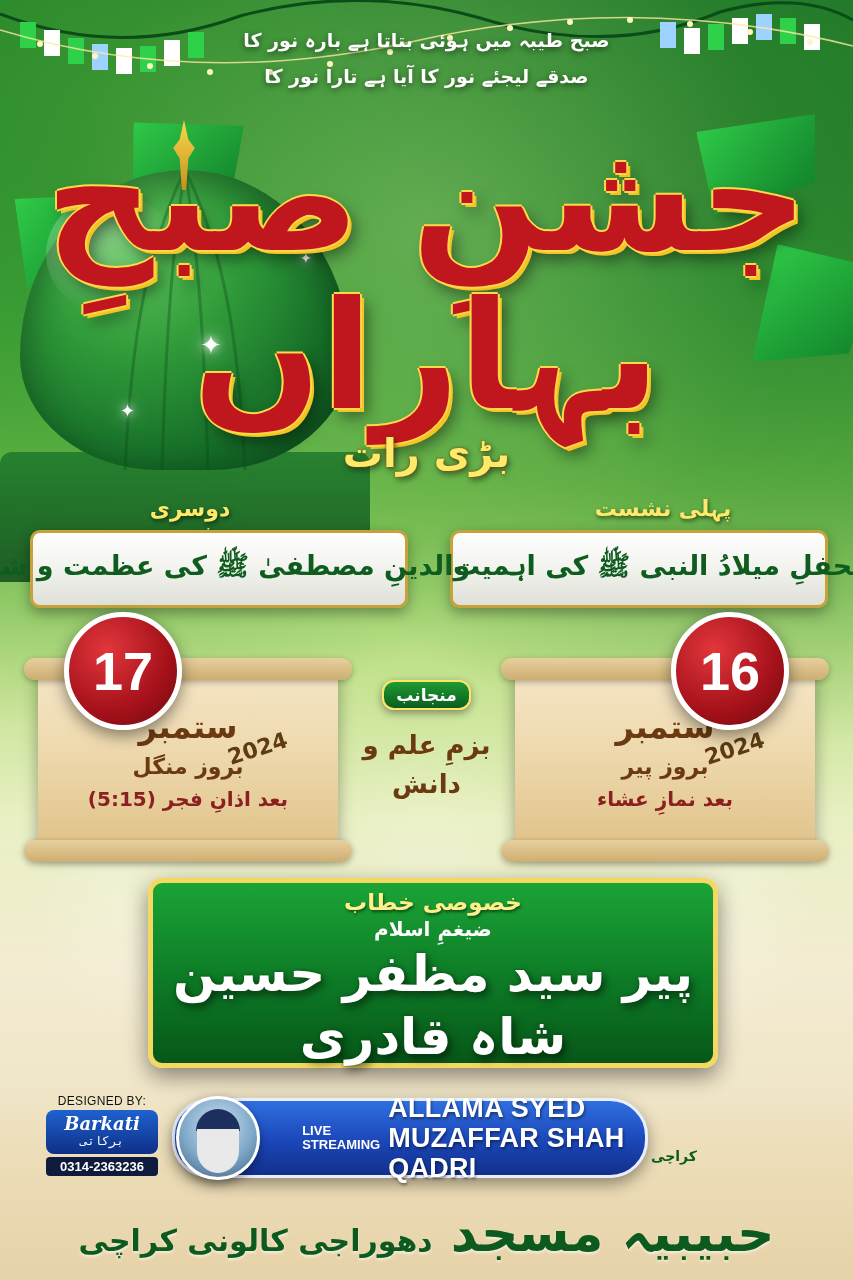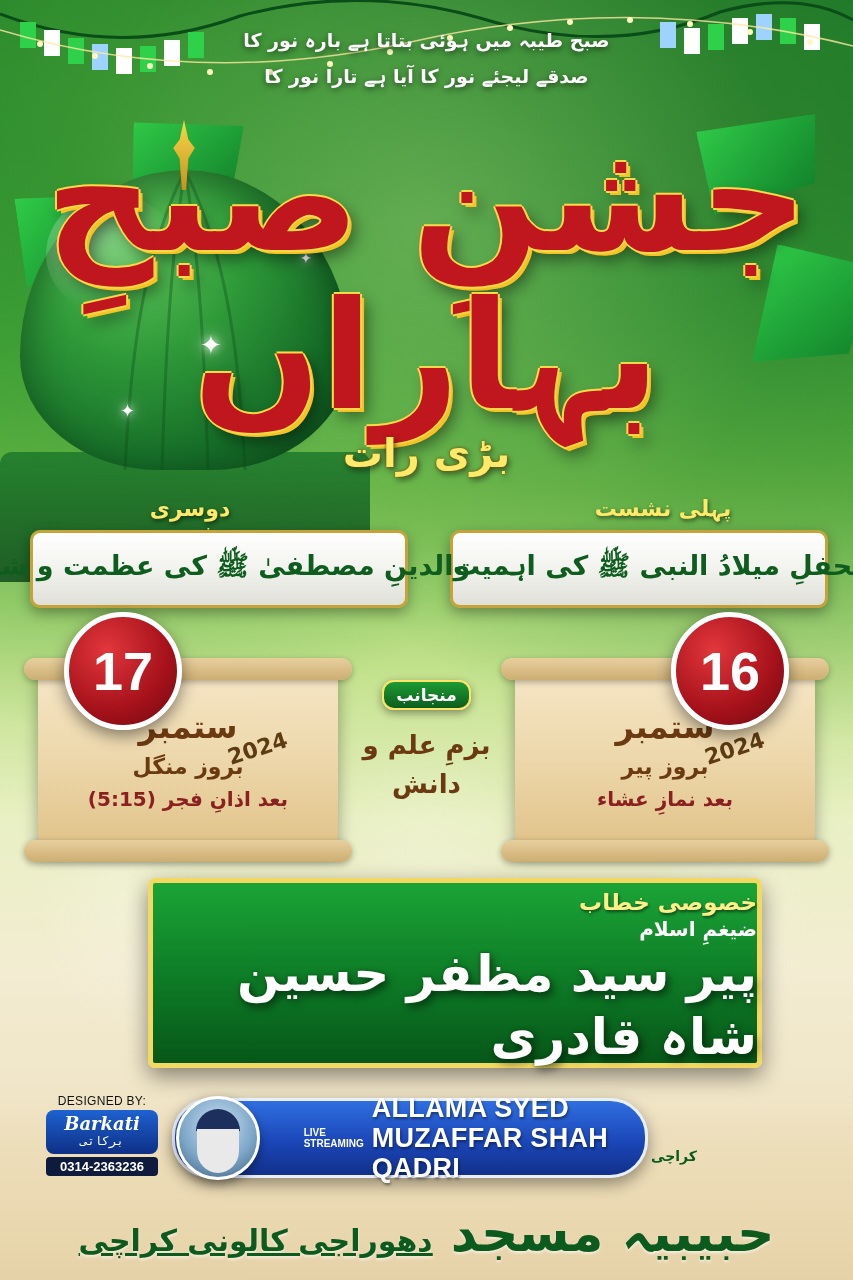--- a/index.html
+++ b/index.html
@@ -168,23 +168,23 @@
     box-shadow:0 3px 8px rgba(0,0,0,.4);
   }
   .mid-tag .m1{
     margin-top:16px;font-family:"DejaVu Sans","Liberation Sans",sans-serif;
     font-size:26px;font-weight:700;color:#6b3a10;line-height:1.5;
   }
   
   .speaker{
     position:absolute;left:148px;top:878px;width:560px;height:180px;
     background:linear-gradient(180deg,#1ba436 0%,#0d7a26 55%,#075718 100%);
-    border:5px solid #f3d861;border-radius:7px;
+    border:5px solid #f3d861;border-radius:14px;
     box-shadow:0 8px 22px rgba(0,0,0,.45);
-    direction:rtl;text-align:right;padding-left:44px;
+    direction:rtl;text-align:center;
   }
   .speaker .khitab{
     margin-top:6px;font-family:"DejaVu Sans","Liberation Sans",sans-serif;
     font-size:23px;font-weight:700;color:#ffef8a;text-shadow:1px 2px 3px rgba(0,0,0,.5);
   }
   .speaker .zeegham{
     font-family:"DejaVu Sans","Liberation Sans",sans-serif;
     font-size:20px;font-weight:700;color:#ffffff;margin-top:2px;
   }
   .speaker .name{
@@ -218,21 +218,21 @@
     border:3px solid #e8eefc;border-radius:38px;
     box-shadow:0 6px 16px rgba(0,0,0,.4);
     display:flex;align-items:center;
   }
   .livebar .fb{
     width:30px;height:30px;border-radius:50%;background:#fff;color:#1b46b8;
     font-family:"Liberation Sans",sans-serif;font-weight:700;font-size:22px;
     display:flex;align-items:center;justify-content:center;margin-left:8px;margin-right:96px;
   }
   .livebar .livetxt{
-    font-family:"Liberation Sans",sans-serif;font-size:10px;font-weight:700;color:#fff;
+    font-family:"Liberation Sans",sans-serif;font-size:13px;font-weight:700;color:#fff;
     line-height:1.1;text-align:left;margin-right:8px;
   }
   .livebar .who{
     font-family:"Liberation Sans",sans-serif;font-size:27px;font-weight:700;color:#fff;
     line-height:1.12;letter-spacing:.3px;text-shadow:1px 2px 3px rgba(0,0,0,.45);
   }
   .host-photo{
     position:absolute;left:176px;top:1096px;width:78px;height:78px;border-radius:50%;
     background:radial-gradient(circle at 50% 35%, #cfe3f5 0%, #7fa8c9 55%, #3c5f80 100%);
     border:3px solid #fff;box-shadow:0 4px 10px rgba(0,0,0,.4);overflow:hidden;
@@ -245,21 +245,21 @@
     position:absolute;left:17px;top:10px;width:44px;height:22px;border-radius:22px 22px 0 0;
     background:#1d2f5c;
   }
   
   .mosque-name{
     position:absolute;left:0;bottom:16px;width:853px;text-align:center;direction:rtl;
     font-family:"DejaVu Sans","Liberation Sans",sans-serif;
     font-size:52px;font-weight:700;color:#0c5a1d;line-height:1.15;
     text-shadow:0 2px 3px rgba(255,255,255,.6);
   }
-  .mosque-name .small{font-size:30px;text-decoration:underline;}
+  .mosque-name .small{font-size:30px;}
   .mosque-logo{
     position:absolute;right:150px;bottom:88px;width:58px;height:44px;text-align:center;
     direction:rtl;font-family:"DejaVu Sans",sans-serif;font-size:14px;color:#0c5a1d;font-weight:700;
   }
 </style>
 </head>
 <body>
 
 <div class="poster">
 

